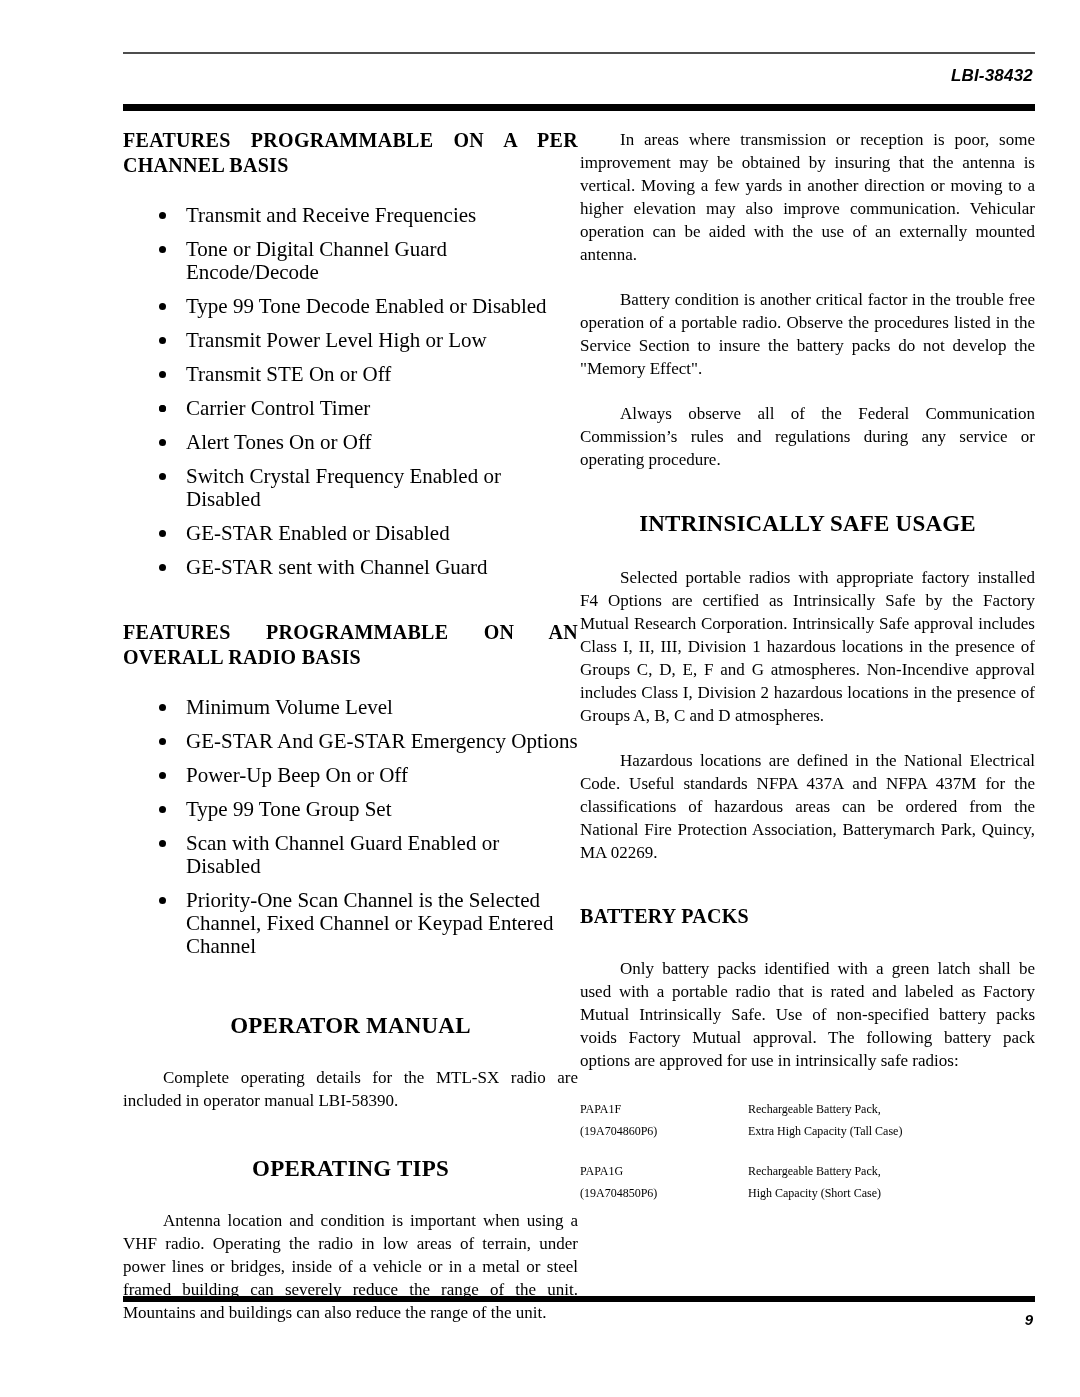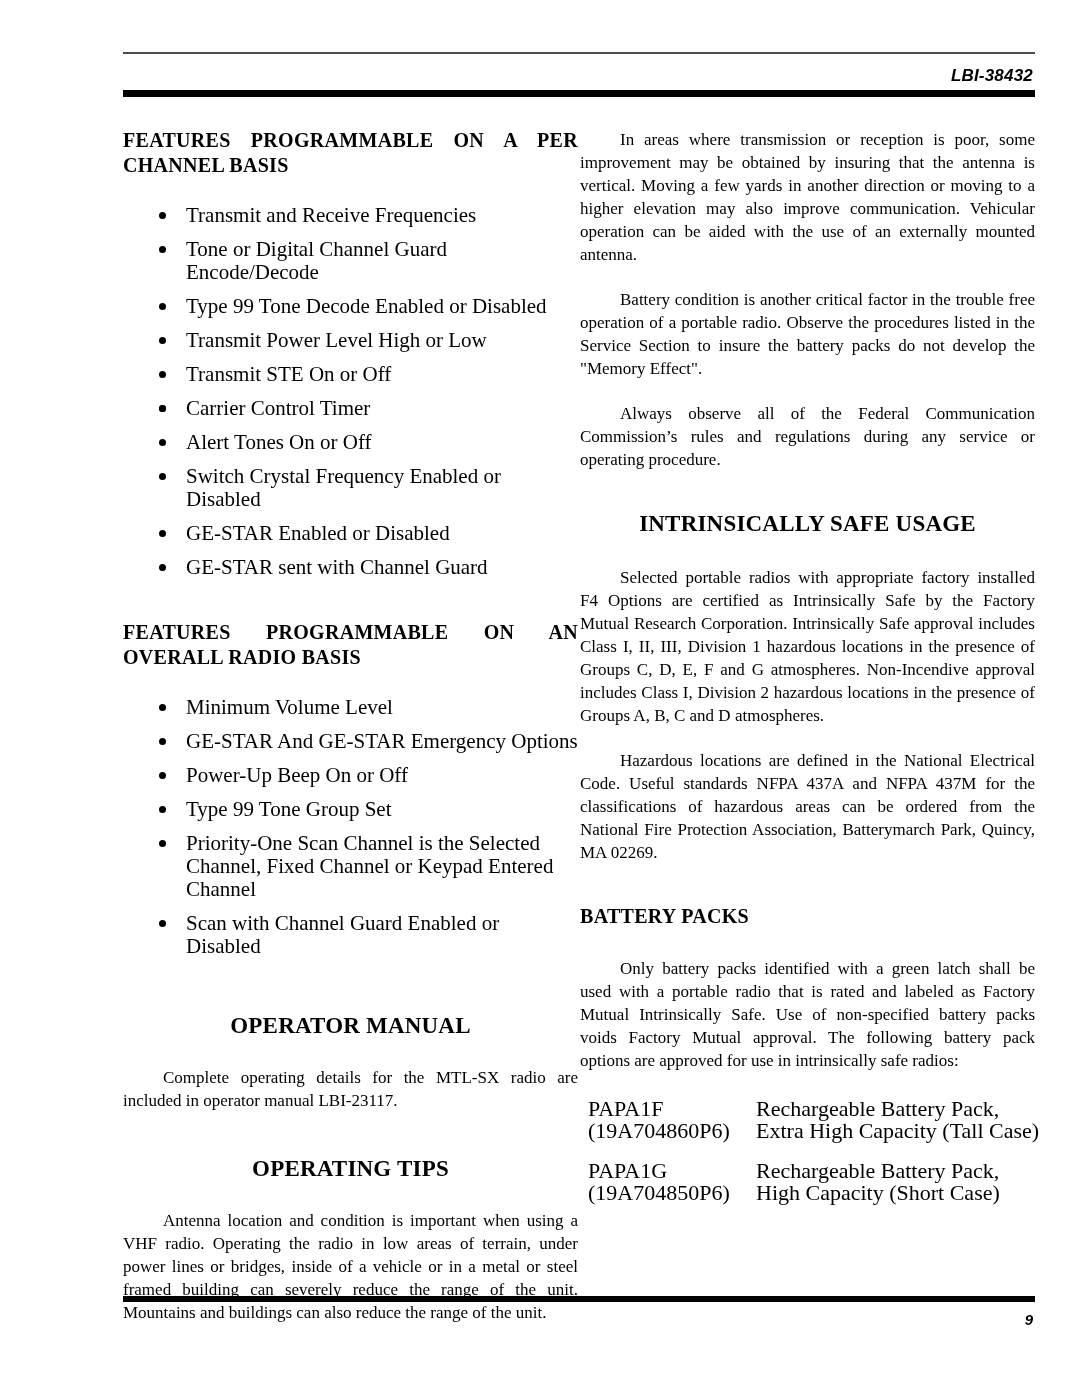--- a/index.html
+++ b/index.html
@@ -36,21 +36,21 @@
     width: 100%;
   }
   .header-id {
     text-align: right;
     font-family: "Liberation Sans", "DejaVu Sans", sans-serif;
     font-weight: bold;
     font-style: italic;
     font-size: 17px;
     letter-spacing: 0.2px;
     padding-top: 12px;
-    padding-bottom: 4px;
+    padding-bottom: 18px;
     padding-right: 2px;
   }
   .rule-thick {
     height: 7px;
     background: #000000;
     width: 100%;
   }
 
   
   .footer {
@@ -134,24 +134,23 @@
     top: 8px;
     width: 7px;
     height: 7px;
     background: #000;
     border-radius: 50%;
   }
 
   
   table.battery {
     border-collapse: collapse;
-    font-size: 22px;
+    font-size: 12px;
     line-height: 22px;
     width: 100%;
-    margin-left: 8px;
   }
   table.battery td {
     vertical-align: top;
     padding: 0;
   }
   table.battery td.model { width: 168px; white-space: nowrap; }
   table.battery tr.spacer td { height: 18px; }
   .sp-22 { height: 22px; }
   .sp-26 { height: 26px; }
   .sp-28 { height: 28px; }
@@ -194,31 +193,31 @@
 
     <h2 class="sec-head justified">FEATURES PROGRAMMABLE ON AN OVERALL RADIO BASIS</h2>
 
     <div class="sp-26"></div>
 
     <ul class="bullets">
       <li><span class="dot"></span><span>Minimum Volume Level</span></li>
       <li><span class="dot"></span><span>GE-STAR And GE-STAR Emergency Options</span></li>
       <li><span class="dot"></span><span>Power-Up Beep On or Off</span></li>
       <li><span class="dot"></span><span>Type 99 Tone Group Set</span></li>
+      <li><span class="dot"></span><span>Scan with Channel Guard Enabled or Disabled</span></li>
       <li><span class="dot"></span><span>Priority-One Scan Channel is the Selected Channel, Fixed Channel or Keypad Entered Channel</span></li>
-      <li><span class="dot"></span><span>Scan with Channel Guard Enabled or Disabled</span></li>
     </ul>
 
     <div class="sp-44"></div>
 
     <h2 class="sec-head center">OPERATOR MANUAL</h2>
 
     <div class="sp-28"></div>
 
-    <p class="body">Complete operating details for the MTL-SX radio are included in operator manual LBI-23117.</p>
+    <p class="body">Complete operating details for the MTL-SX radio are included in operator manual LBI-58390.</p>
 
     <div class="sp-44"></div>
 
     <h2 class="sec-head center">OPERATING TIPS</h2>
 
     <div class="sp-28"></div>
 
     <p class="body">Antenna location and condition is important when using a VHF radio. Operating the radio in low areas of terrain, under power lines or bridges, inside of a vehicle or in a metal or steel framed building can severely reduce the range of the unit. Mountains and buildings can also reduce the range of the unit.</p>
   </div>
 

